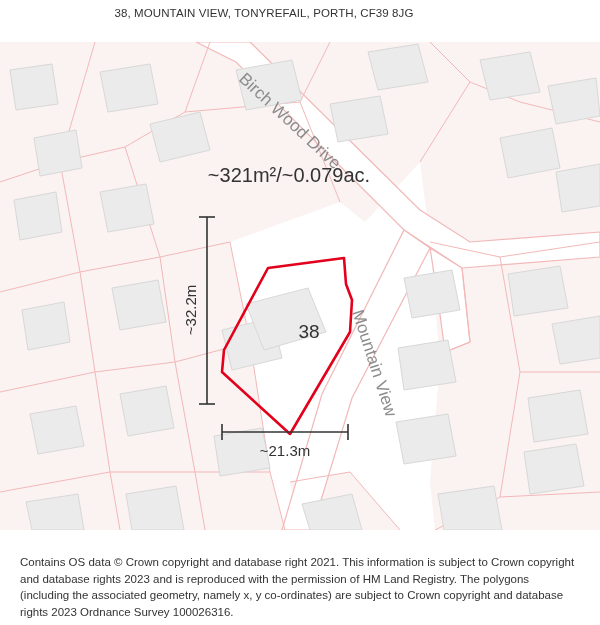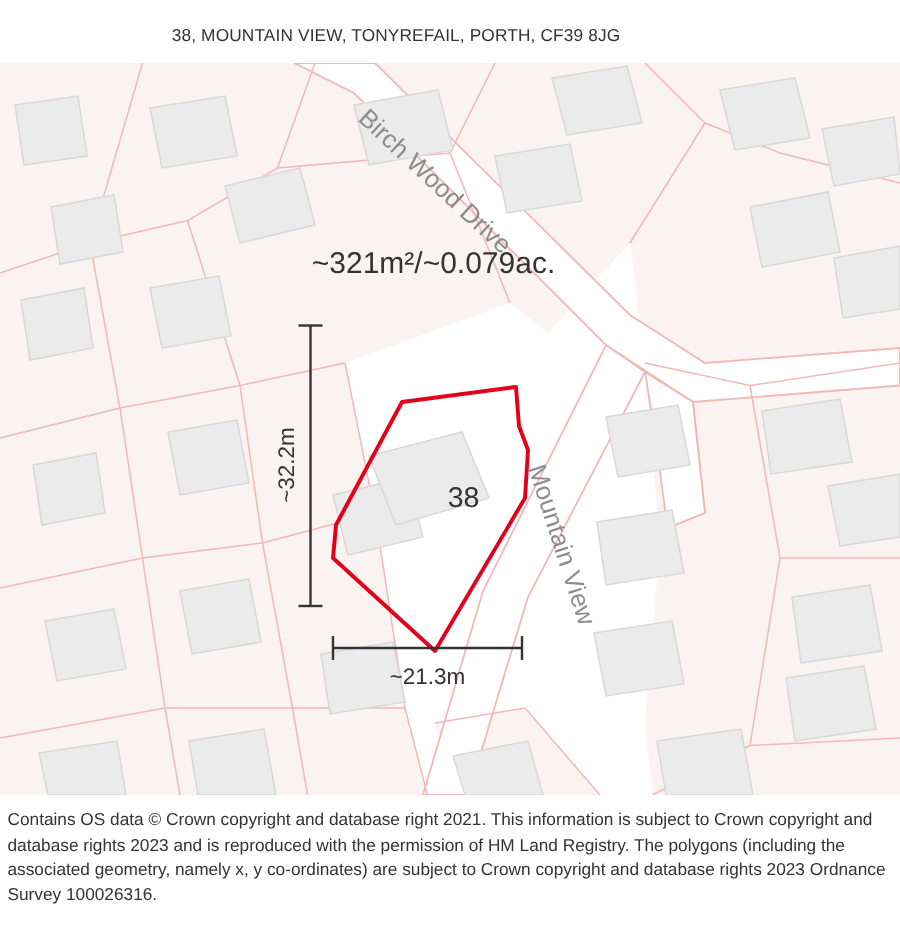--- a/index.html
+++ b/index.html
@@ -15,21 +15,21 @@
     overflow: hidden;
   }
   #page {
     position: relative;
     width: 600px;
     height: 625px;
   }
   
   .header {
     position: absolute;
-    top: 11px;
+    top: 0;
     left: 0;
     width: 528px;
     height: 42px;
     text-align: center;
     padding-top: 6px;
     box-sizing: border-box;
   }
   .header .title {
     font-size: 11.5px;
     color: #333333;
@@ -60,21 +60,21 @@
     left: 0;
     top: 534px;
     width: 600px;
     padding: 4px 4px 0 4px;
     box-sizing: border-box;
     font-size: 11.5px;
     line-height: 16.5px;
     color: #333333;
   }
   .footer p {
-    margin: 1px;
+    margin: 16px;
   }
 </style>
 </head>
 <body>
 
 <div id="page">
 
   <div class="header">
     <div class="title">38, MOUNTAIN VIEW, TONYREFAIL, PORTH, CF39 8JG</div>
   </div>

